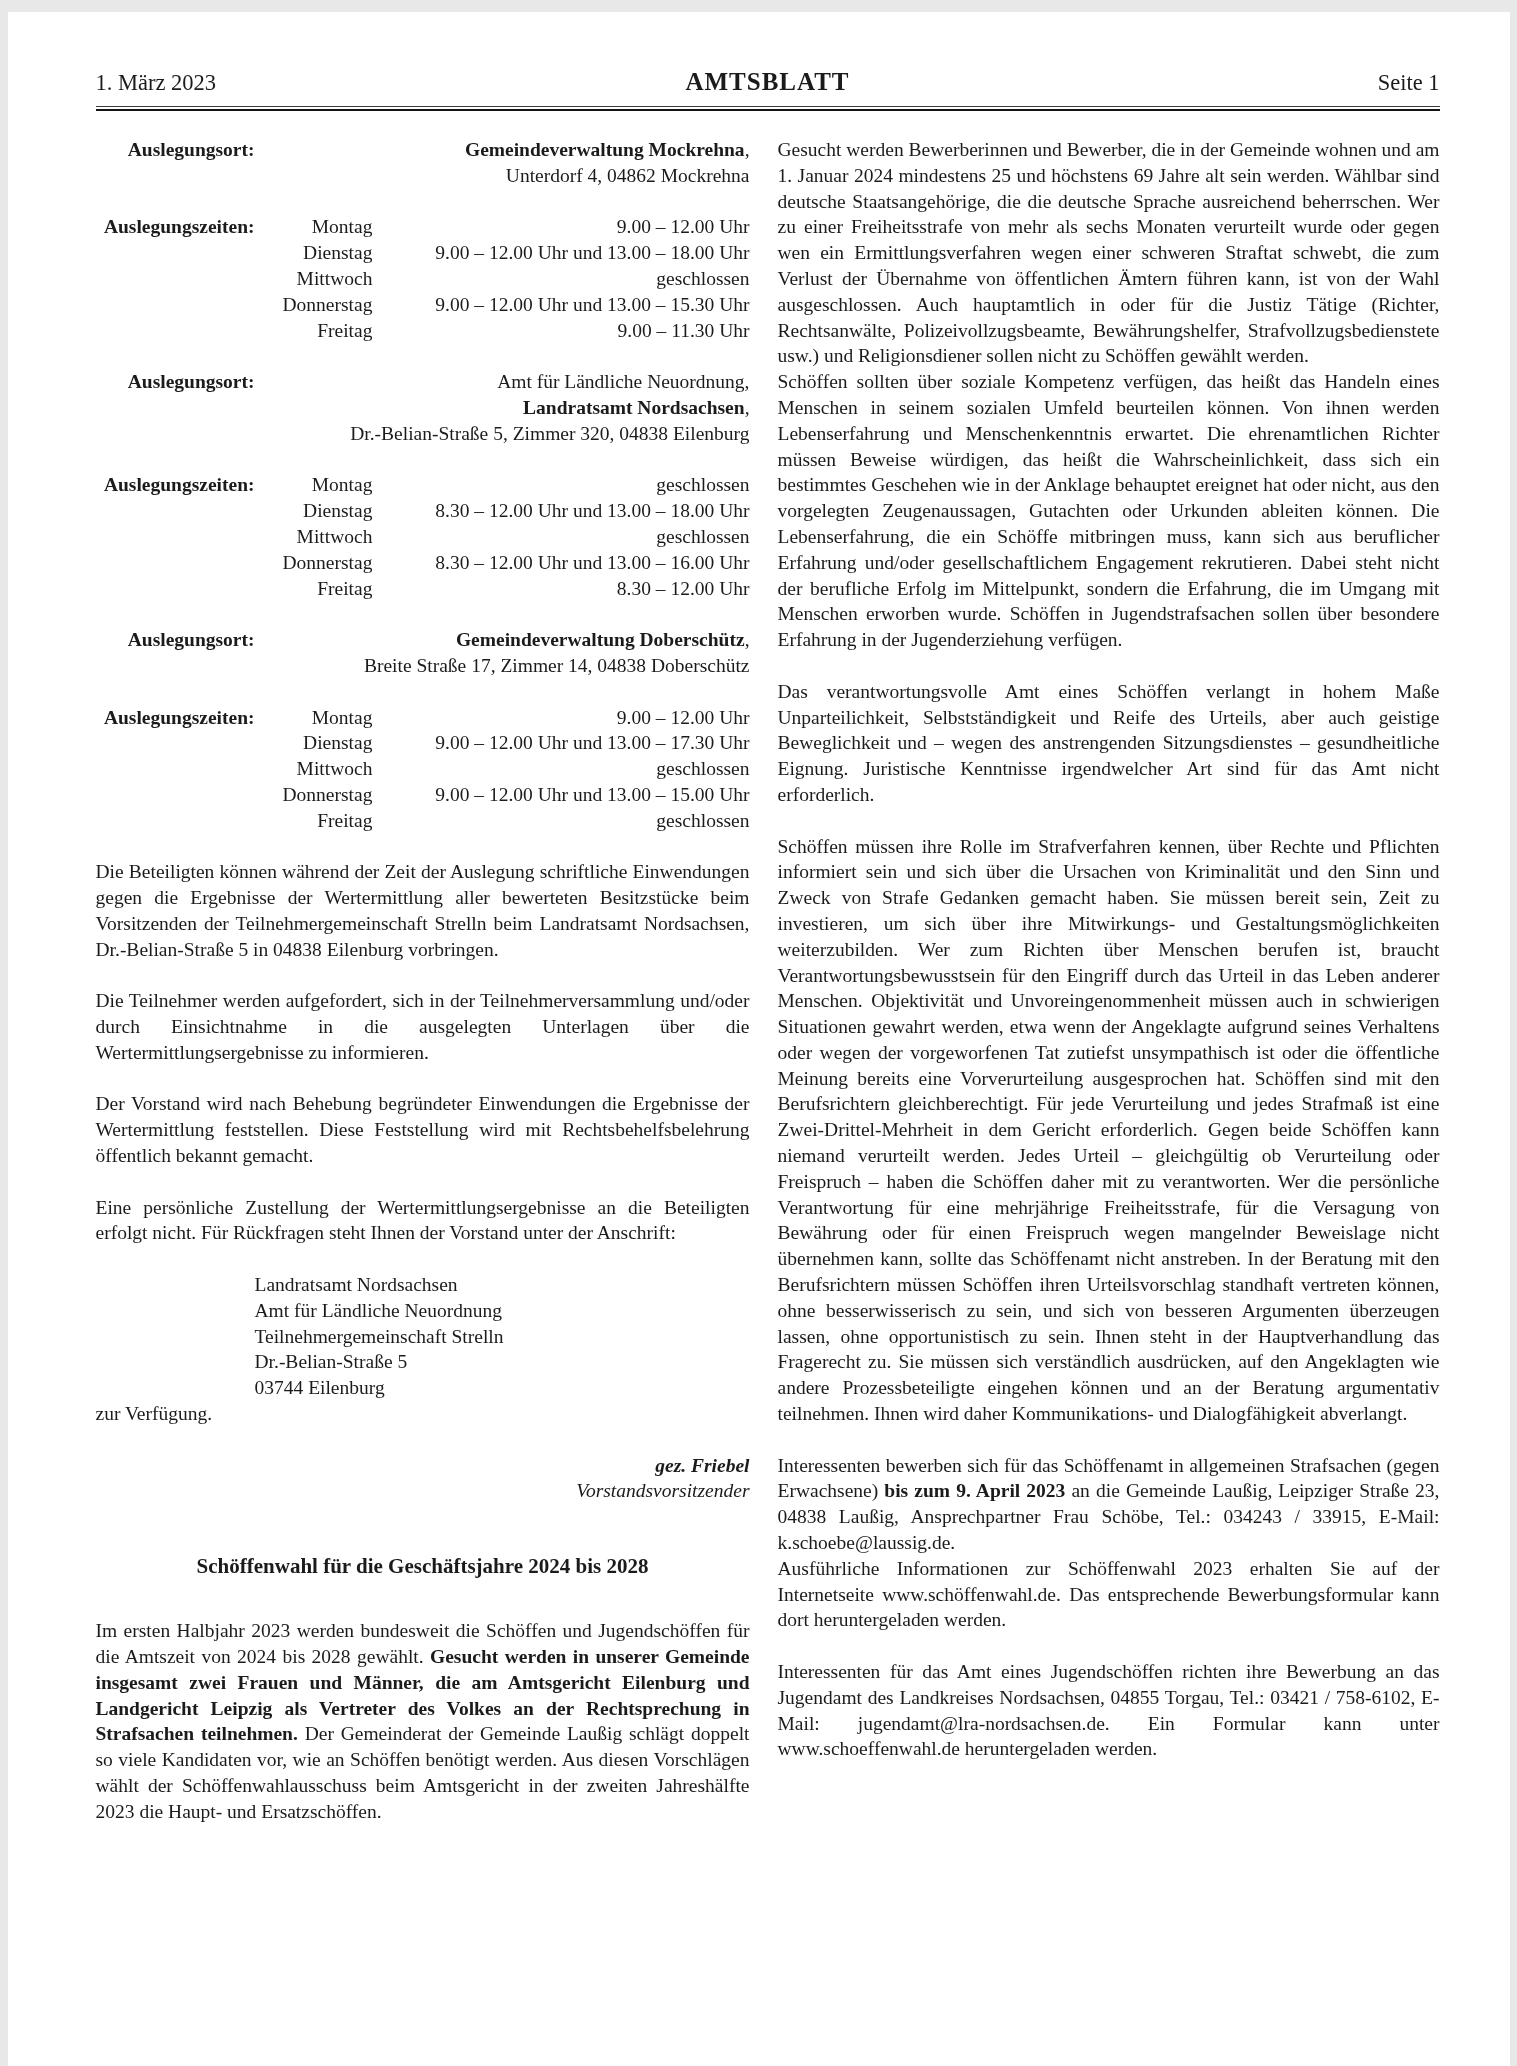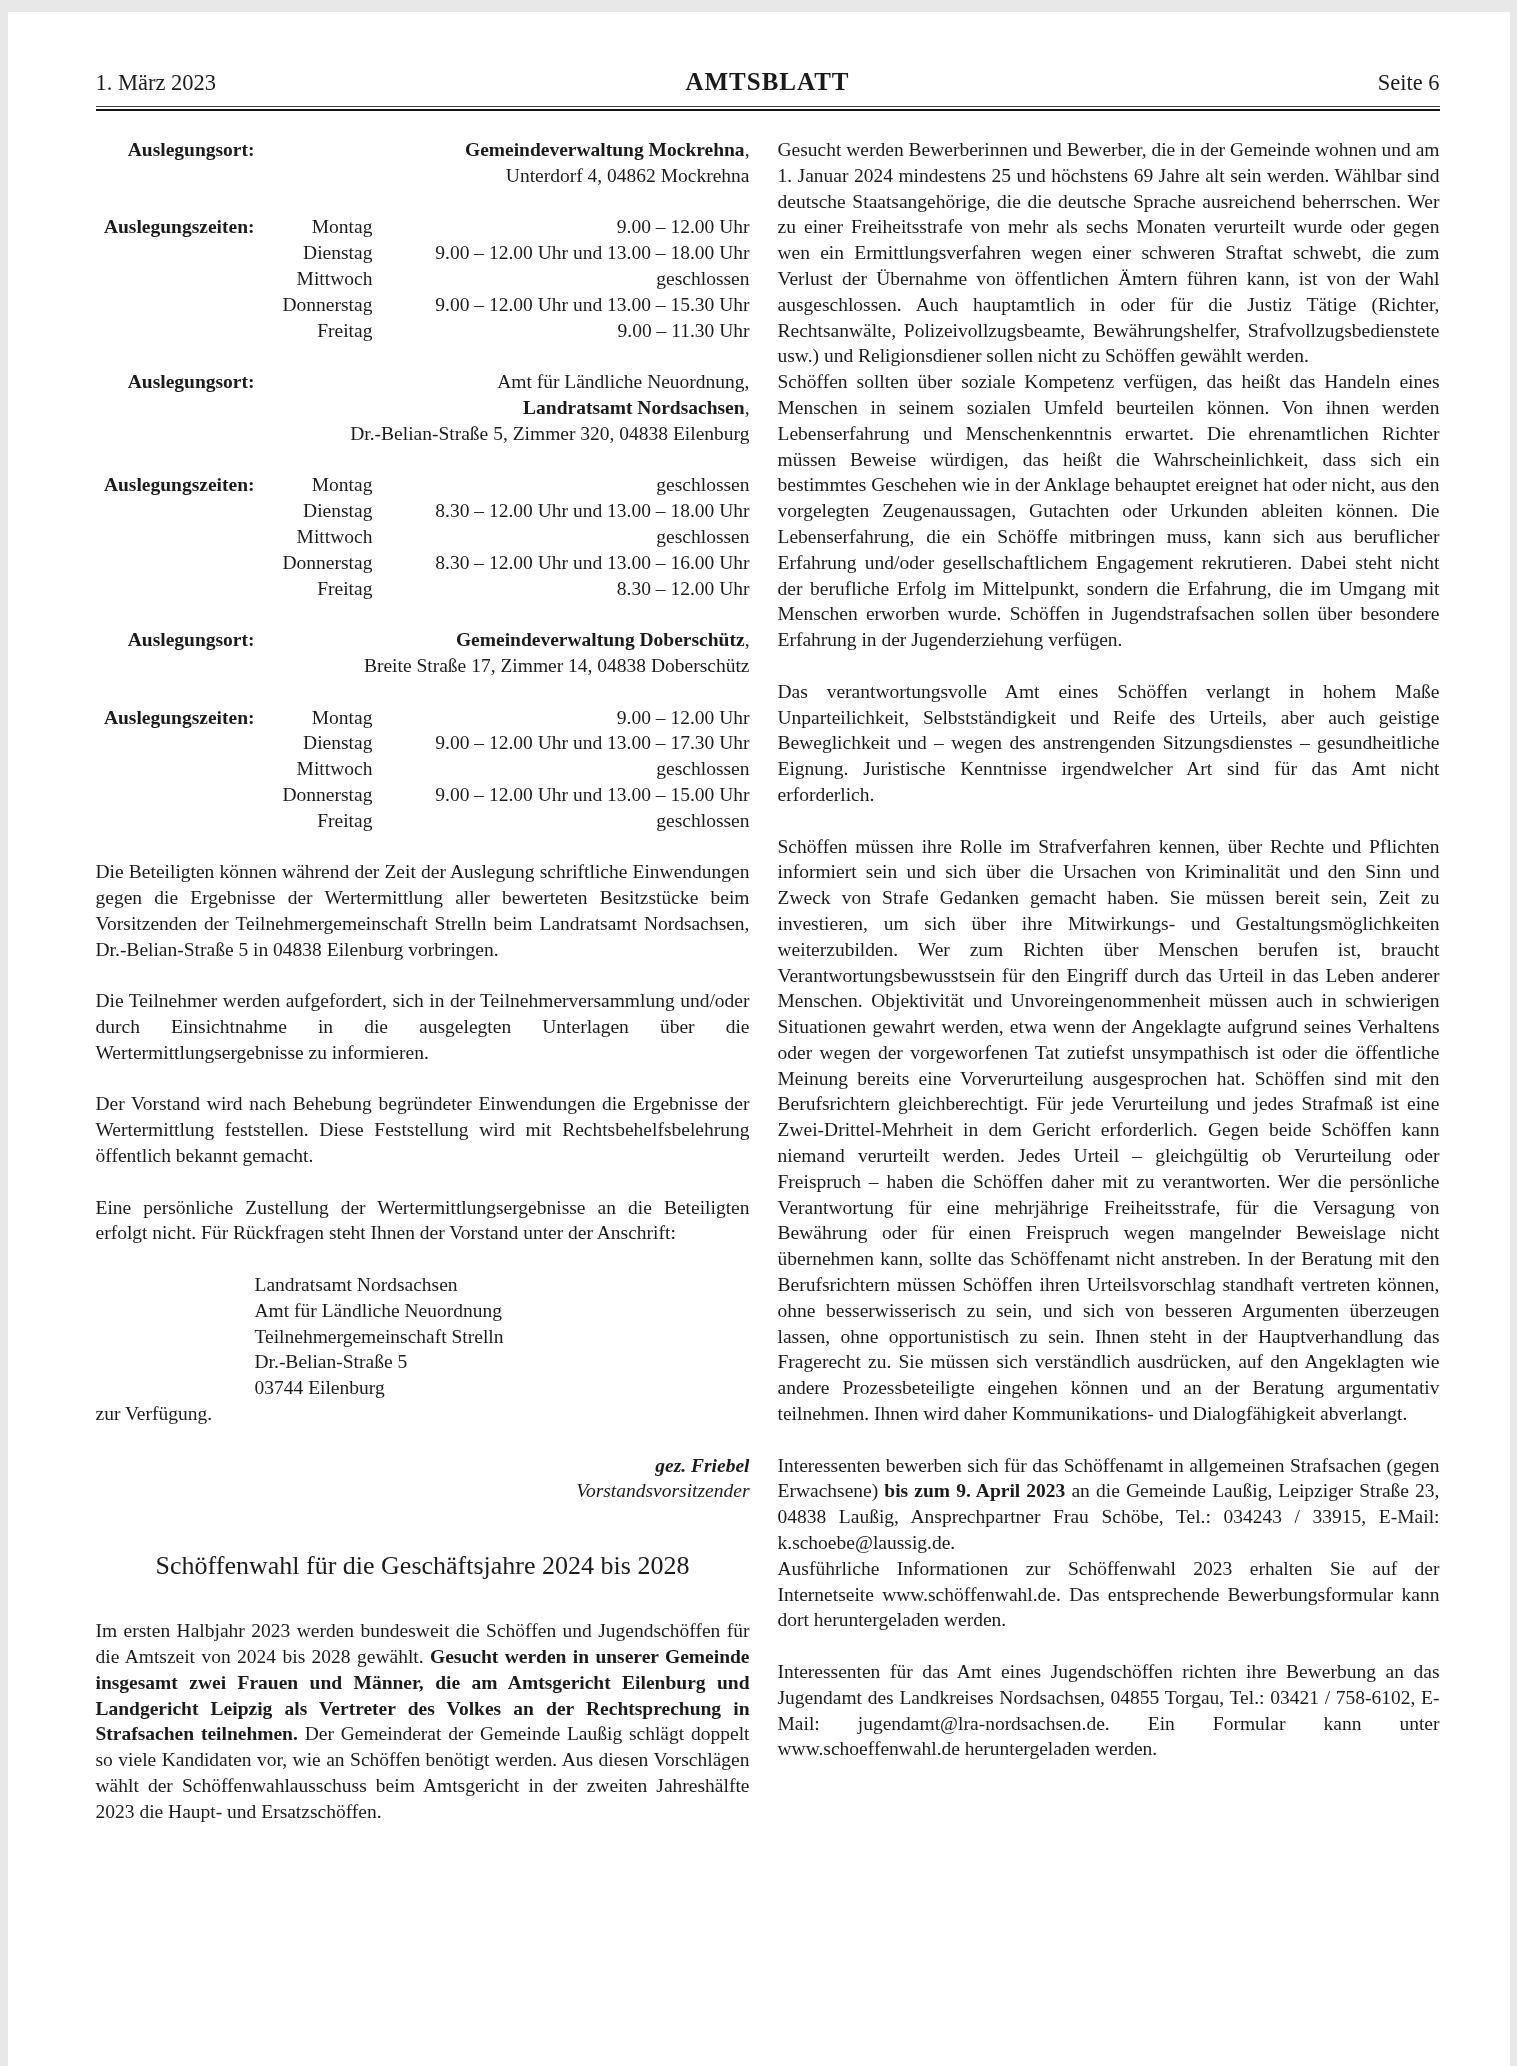--- a/index.html
+++ b/index.html
@@ -52,36 +52,36 @@
   .para.flush { margin-top:0; }
   .contact-address { margin-left:159px; text-align:left; }
   .contact-close { text-align:left; }
   .sig { margin-top:25.8px; text-align:right; }
   .sig-name { font-weight:bold; font-style:italic; }
   .sig-role { font-style:italic; }
   
   .article-title {
     margin-top:46px;
     text-align:center;
-    font-weight:normal;
-    font-size:26px;
+    font-weight:bold;
+    font-size:21px;
     line-height:32px;
   }
   .article-p { margin-top:36px; }
   b,strong { font-weight:bold; }
 </style>
 </head>
 <body>
 
 <div class="page">
 
   <div class="masthead">
     <span class="date">1. März 2023</span>
     <span class="title">AMTSBLATT</span>
-    <span class="pageno">Seite 6</span>
+    <span class="pageno">Seite 1</span>
   </div>
   <div class="rule"></div>
 
   <div class="cols">
 
     <div class="col-left">
 
       <section class="loc">
         <div class="loc-row">
           <div class="lbl">Auslegungsort:</div>

